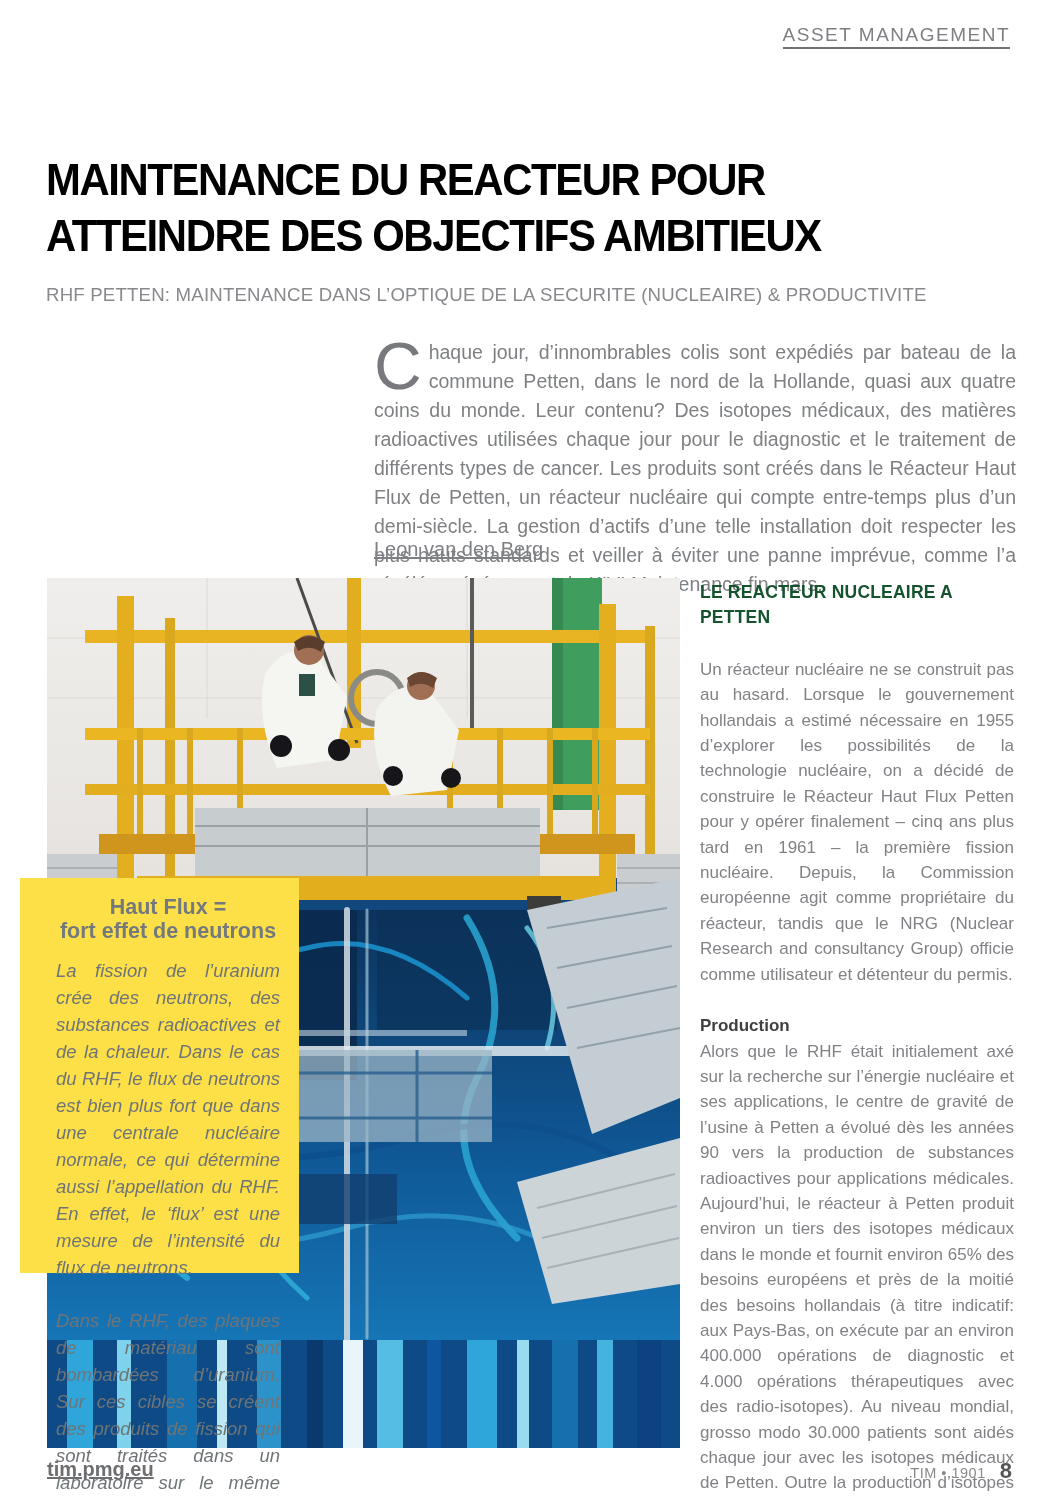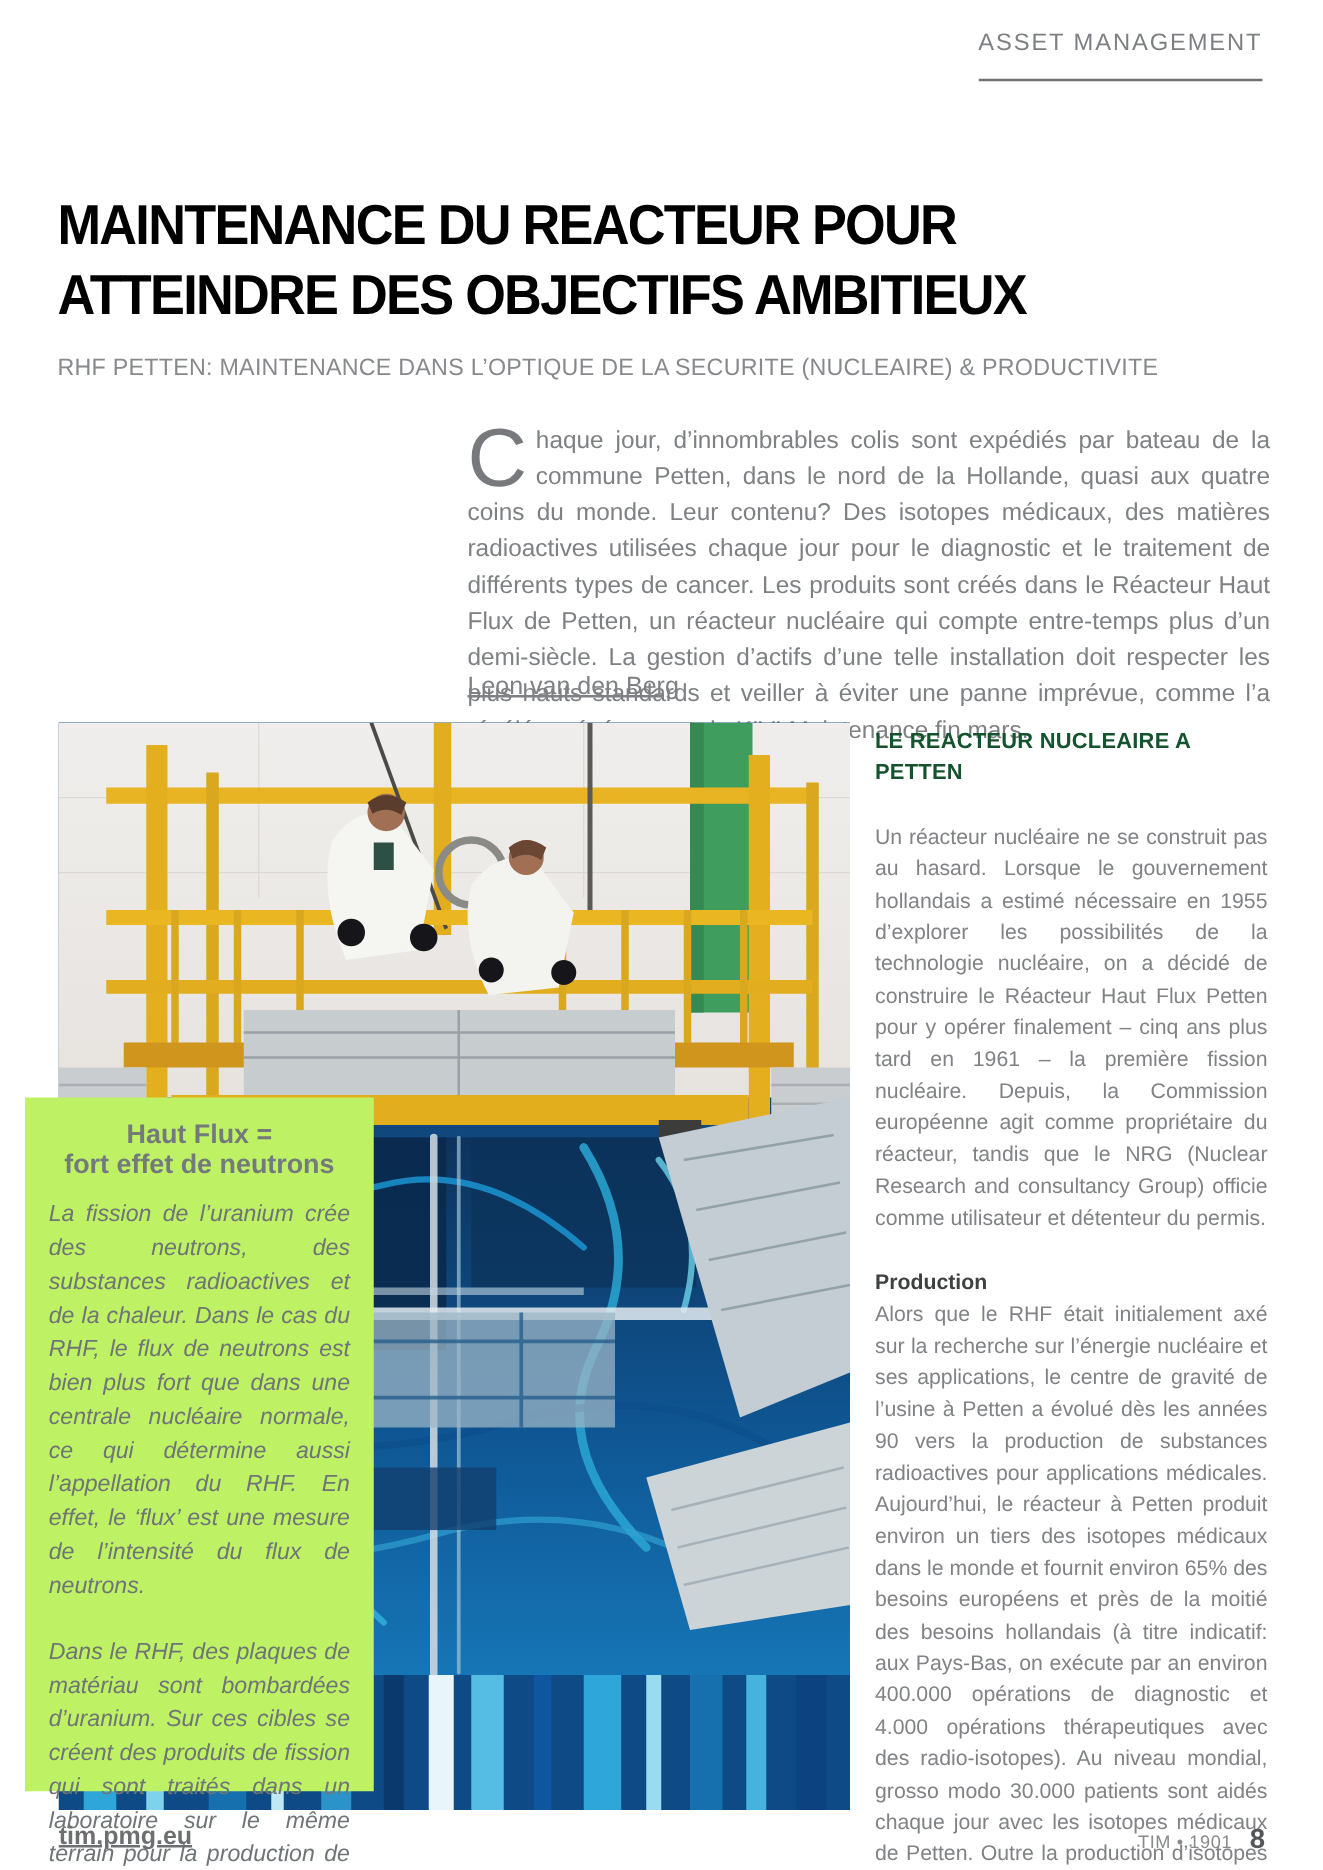--- a/index.html
+++ b/index.html
@@ -9,21 +9,21 @@
     background:#ffffff;
     font-family:"Liberation Sans", sans-serif;
     overflow:hidden;
   }
   
   .category{
     position:absolute;top:24px;right:48px;
     font-size:19px;letter-spacing:1.5px;
     color:#7d7f82;font-weight:500;
     border-bottom:2px solid #707275;
-    padding-bottom:17px;
+    padding-bottom:1px;
   }
   
   .title{
     position:absolute;left:46px;top:152px;width:900px;
     color:#000000;font-weight:bold;
     font-size:45px;line-height:56px;letter-spacing:-1.5px;
   }
   .title span{display:block;white-space:nowrap;transform:scaleX(.93);transform-origin:left;}
   .subtitle{
     position:absolute;left:46px;top:284px;width:960px;
@@ -49,24 +49,24 @@
     text-decoration:underline;
   }
   
   .photo{
     position:absolute;left:47px;top:578px;width:633px;height:870px;
     overflow:hidden;background:#10487e;
   }
   .photo svg{display:block;width:100%;height:100%;}
   
   .sidebox{
-    position:absolute;left:20px;top:878px;width:279px;height:555px;
-    background:#bef264;
+    position:absolute;left:20px;top:878px;width:279px;height:395px;
+    background:#fde047;
     box-sizing:border-box;
-    padding:17px 19px 0 19px;
+    padding:17px 19px 0 36px;
   }
   .sidebox-title{
     text-align:center;
     color:#73797c;font-weight:bold;
     font-size:21.5px;line-height:24px;
     margin-bottom:14px;
   }
   .sidebox p{
     margin:0 0 26px 0;
     color:#6f7477;font-style:italic;

